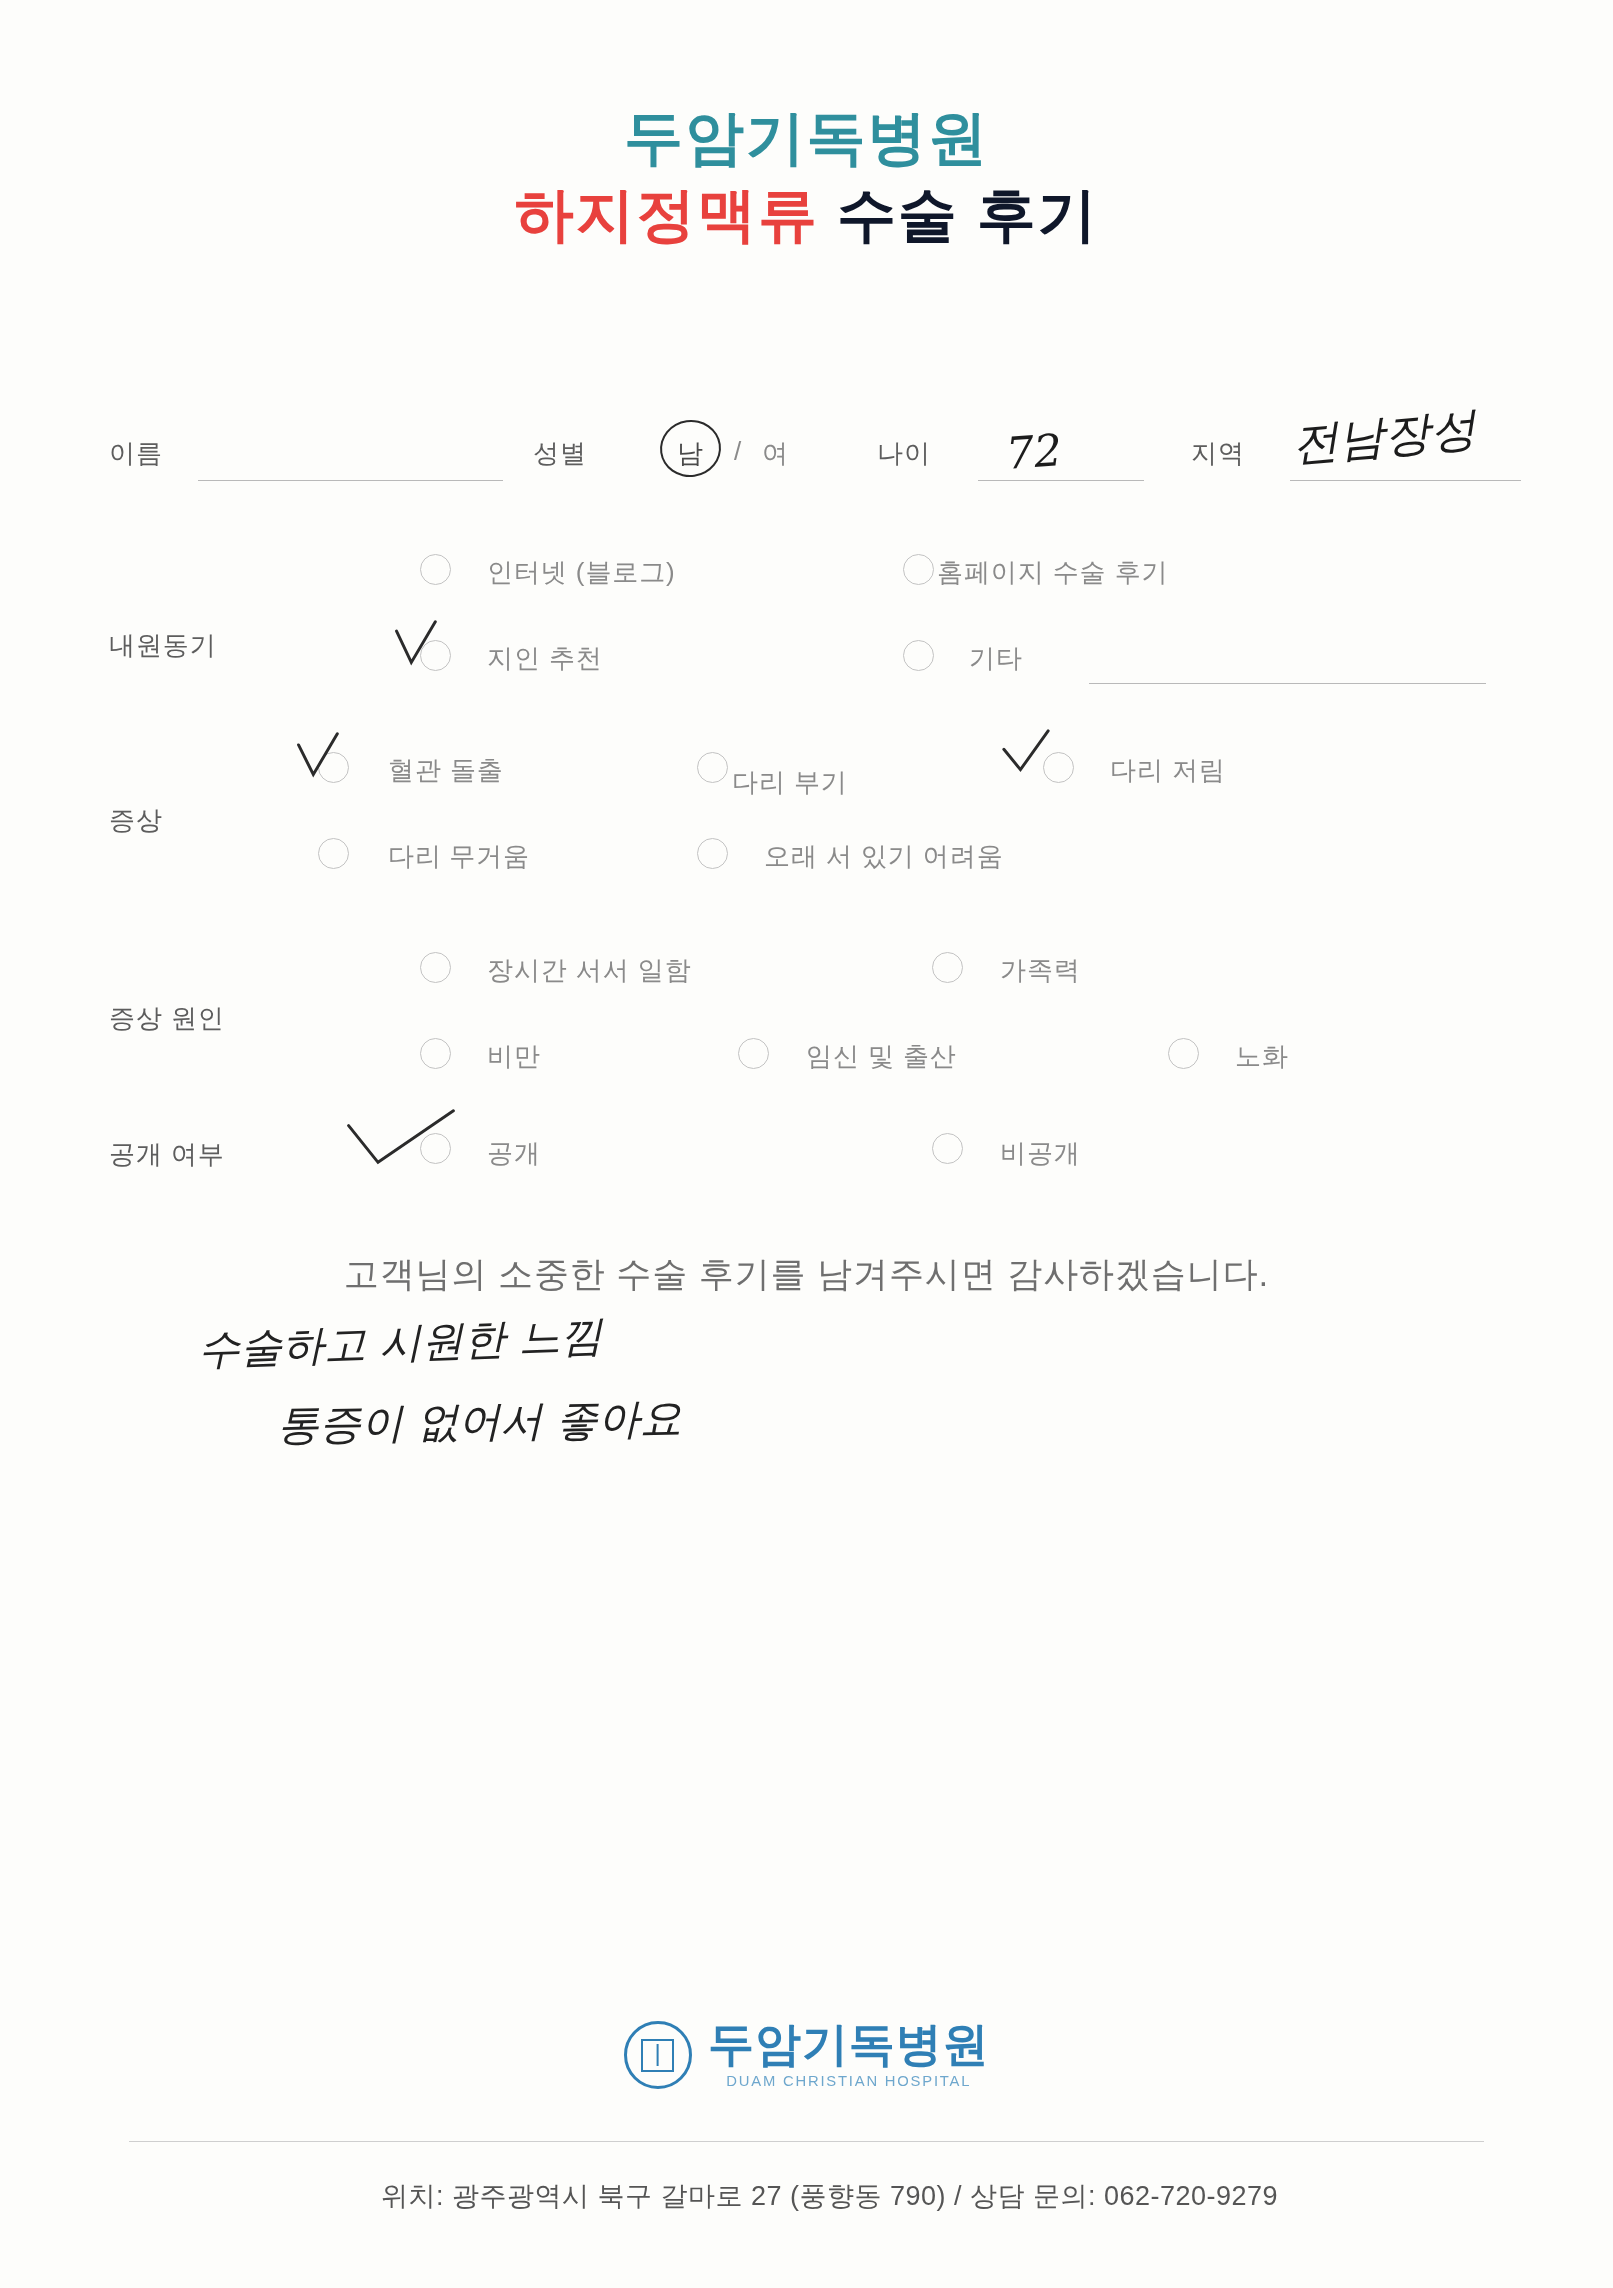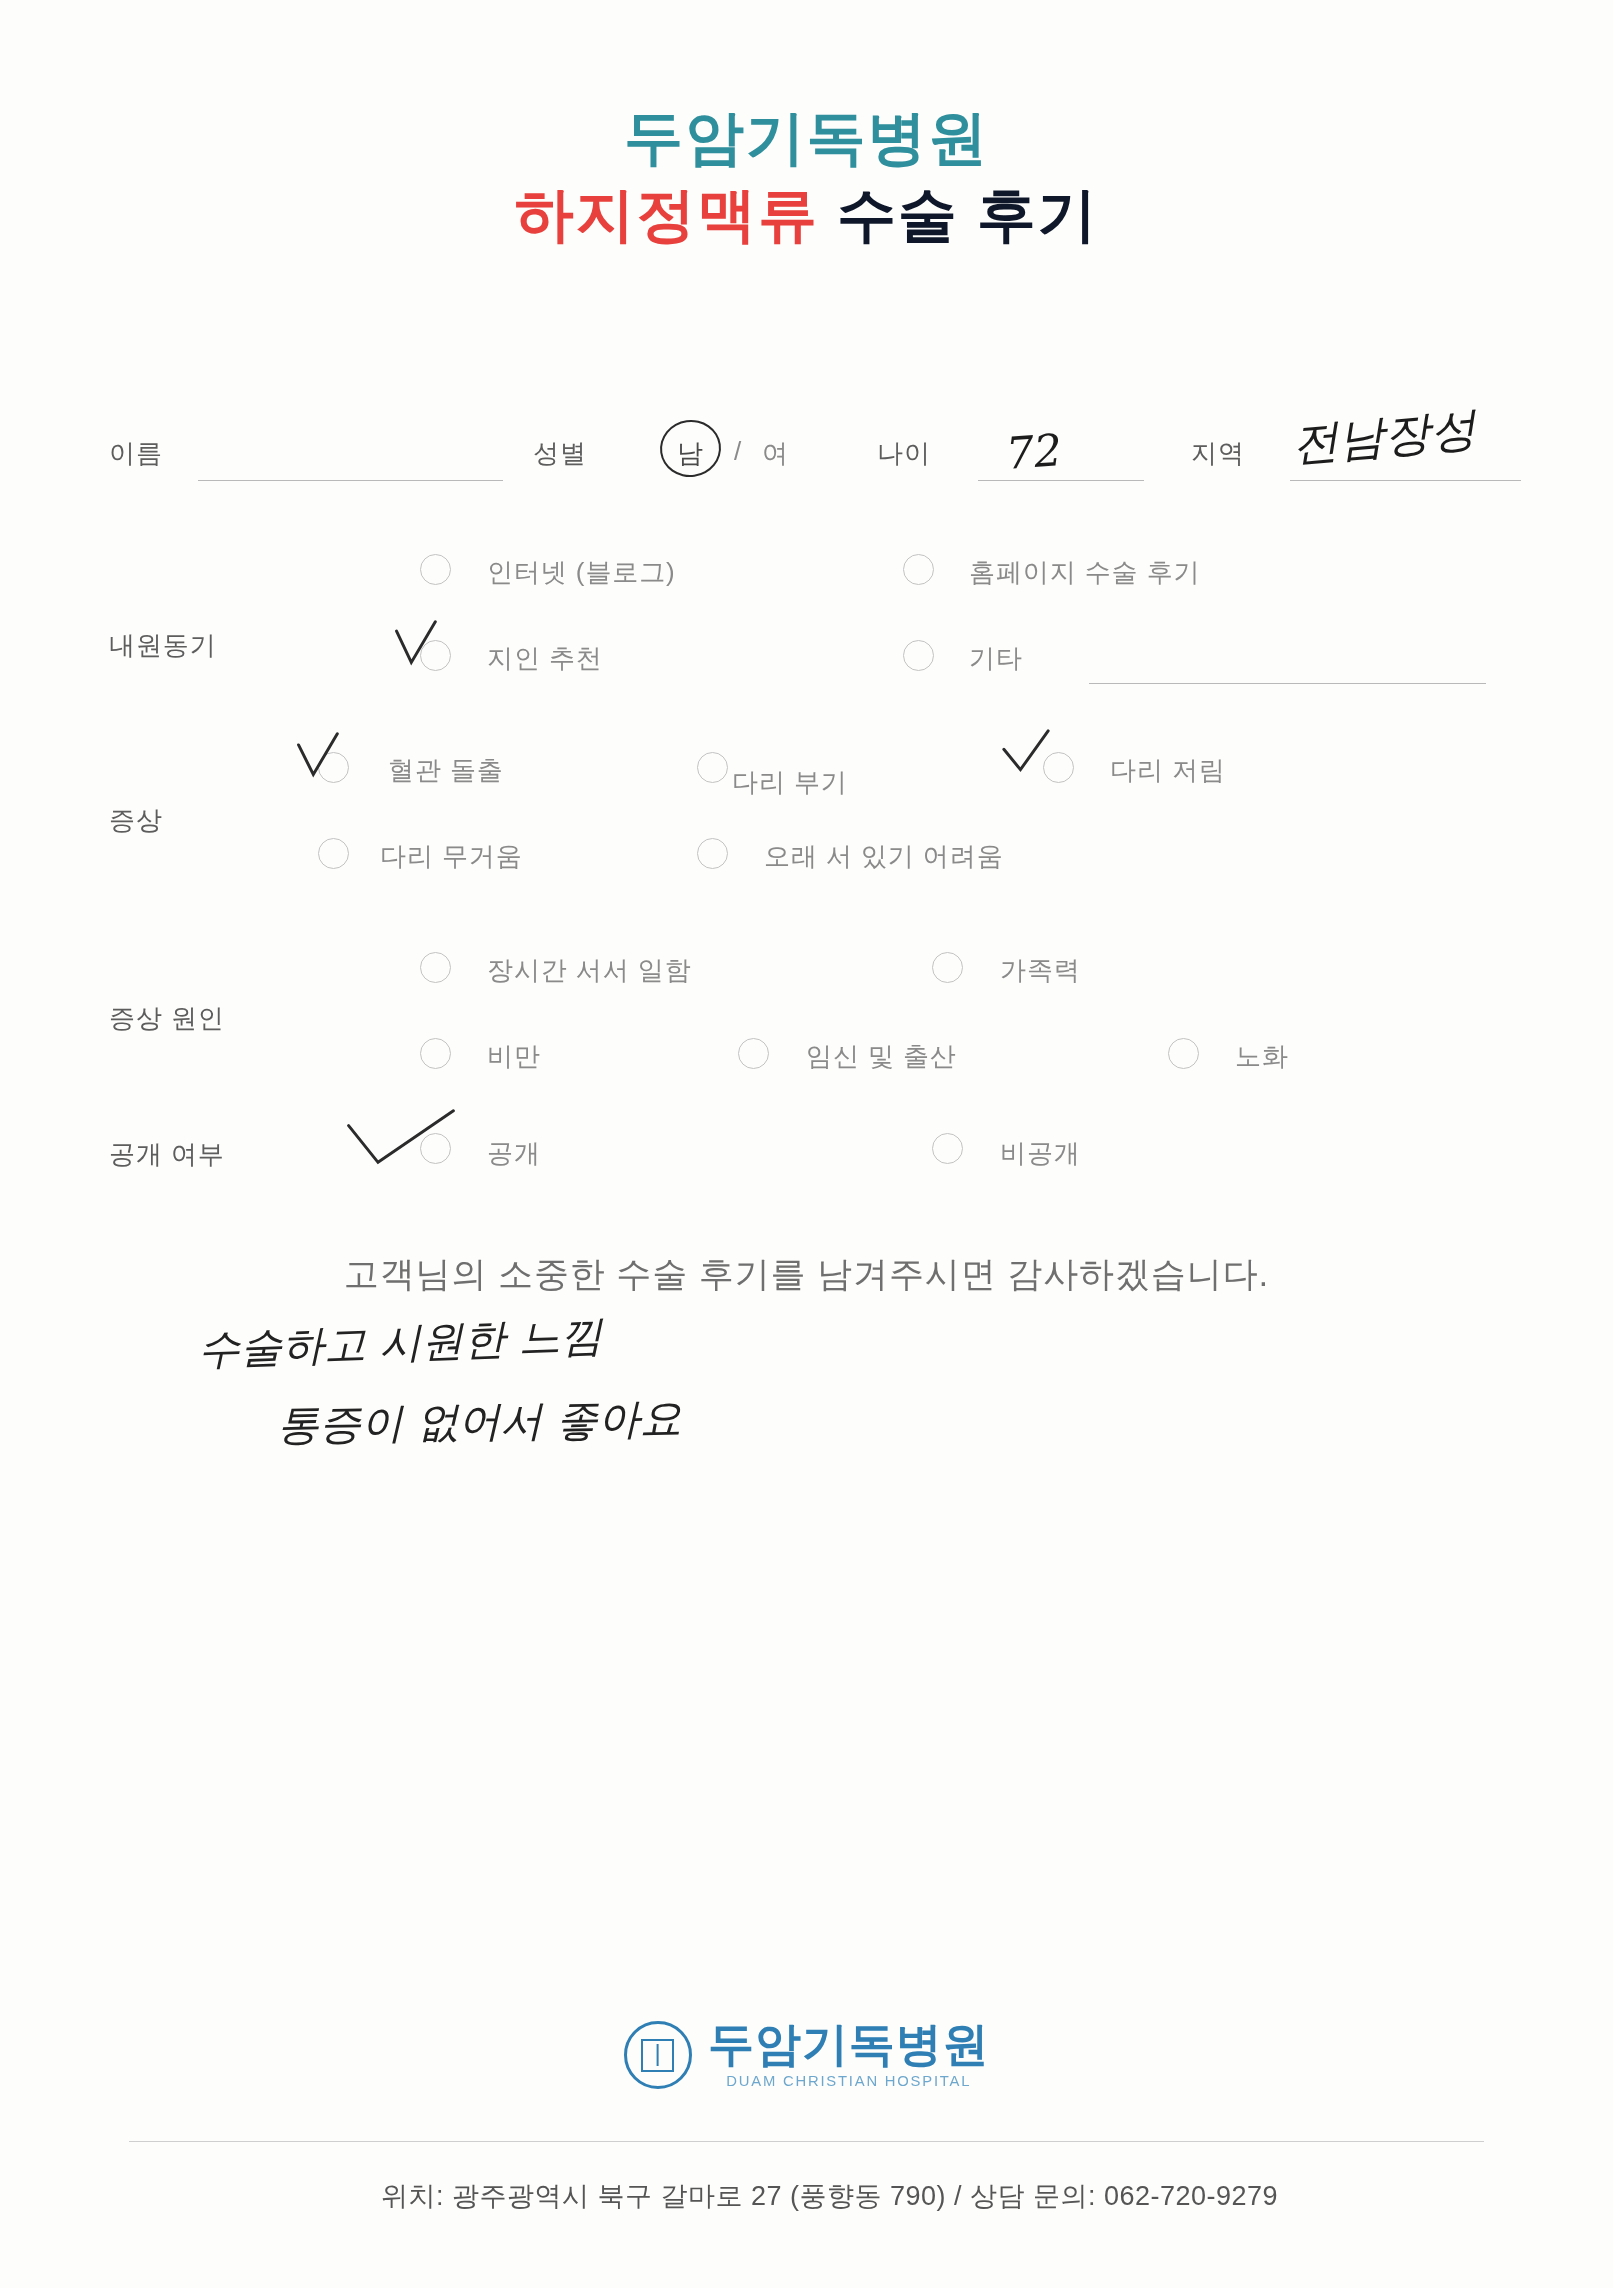--- a/index.html
+++ b/index.html
@@ -193,21 +193,21 @@
   <div class="row-label" style="left:1191px; top:436px;">지역</div>
   <div class="underline" style="left:1290px; top:480px; width:231px;"></div>
   <div class="hand" style="left:1292px; top:406px; font-size:46px; transform:rotate(-5deg);">전남장성</div>
 
   <div class="row-label" style="left:109px; top:628px;">내원동기</div>
 
   <div class="circle" style="left:420px; top:554px;"></div>
   <div class="static-text" style="left:487px; top:555px;">인터넷 (블로그)</div>
 
   <div class="circle" style="left:903px; top:554px;"></div>
-  <div class="static-text" style="left:969px; top:555px;">홈페이지 수술 후기</div>
+  <div class="static-text" style="left:937px; top:555px;">홈페이지 수술 후기</div>
 
   <div class="circle" style="left:420px; top:640px;"></div>
   <div class="check" style="left:391px; top:620px;">
     <svg viewBox="0 0 52 52">
         <path d="M6 12 L22 46 L48 2" fill="none" stroke="#2b2b2b" stroke-width="3.2" stroke-linecap="round"></path>
       </svg>
   </div>
   <div class="static-text" style="left:487px; top:641px;">지인 추천</div>
 
   <div class="circle" style="left:903px; top:640px;"></div>
@@ -230,21 +230,21 @@
 
   <div class="circle" style="left:1043px; top:752px;"></div>
   <div class="check" style="left:1002px; top:729px;">
     <svg viewBox="0 0 52 52">
         <path d="M2 22 L20 44 L50 2" fill="none" stroke="#2b2b2b" stroke-width="3.2" stroke-linecap="round"></path>
       </svg>
   </div>
   <div class="static-text" style="left:1110px; top:753px;">다리 저림</div>
 
   <div class="circle" style="left:318px; top:838px;"></div>
-  <div class="static-text" style="left:380px; top:839px;">다리 무거움</div>
+  <div class="static-text" style="left:388px; top:839px;font-family:Liberation Serif, serif;">다리 무거움</div>
 
   <div class="circle" style="left:697px; top:838px;"></div>
   <div class="static-text" style="left:764px; top:839px;">오래 서 있기 어려움</div>
 
   <div class="row-label" style="left:109px; top:1001px;">증상 원인</div>
 
   <div class="circle" style="left:420px; top:952px;"></div>
   <div class="static-text" style="left:487px; top:953px;">장시간 서서 일함</div>
 
   <div class="circle" style="left:932px; top:952px;"></div>

